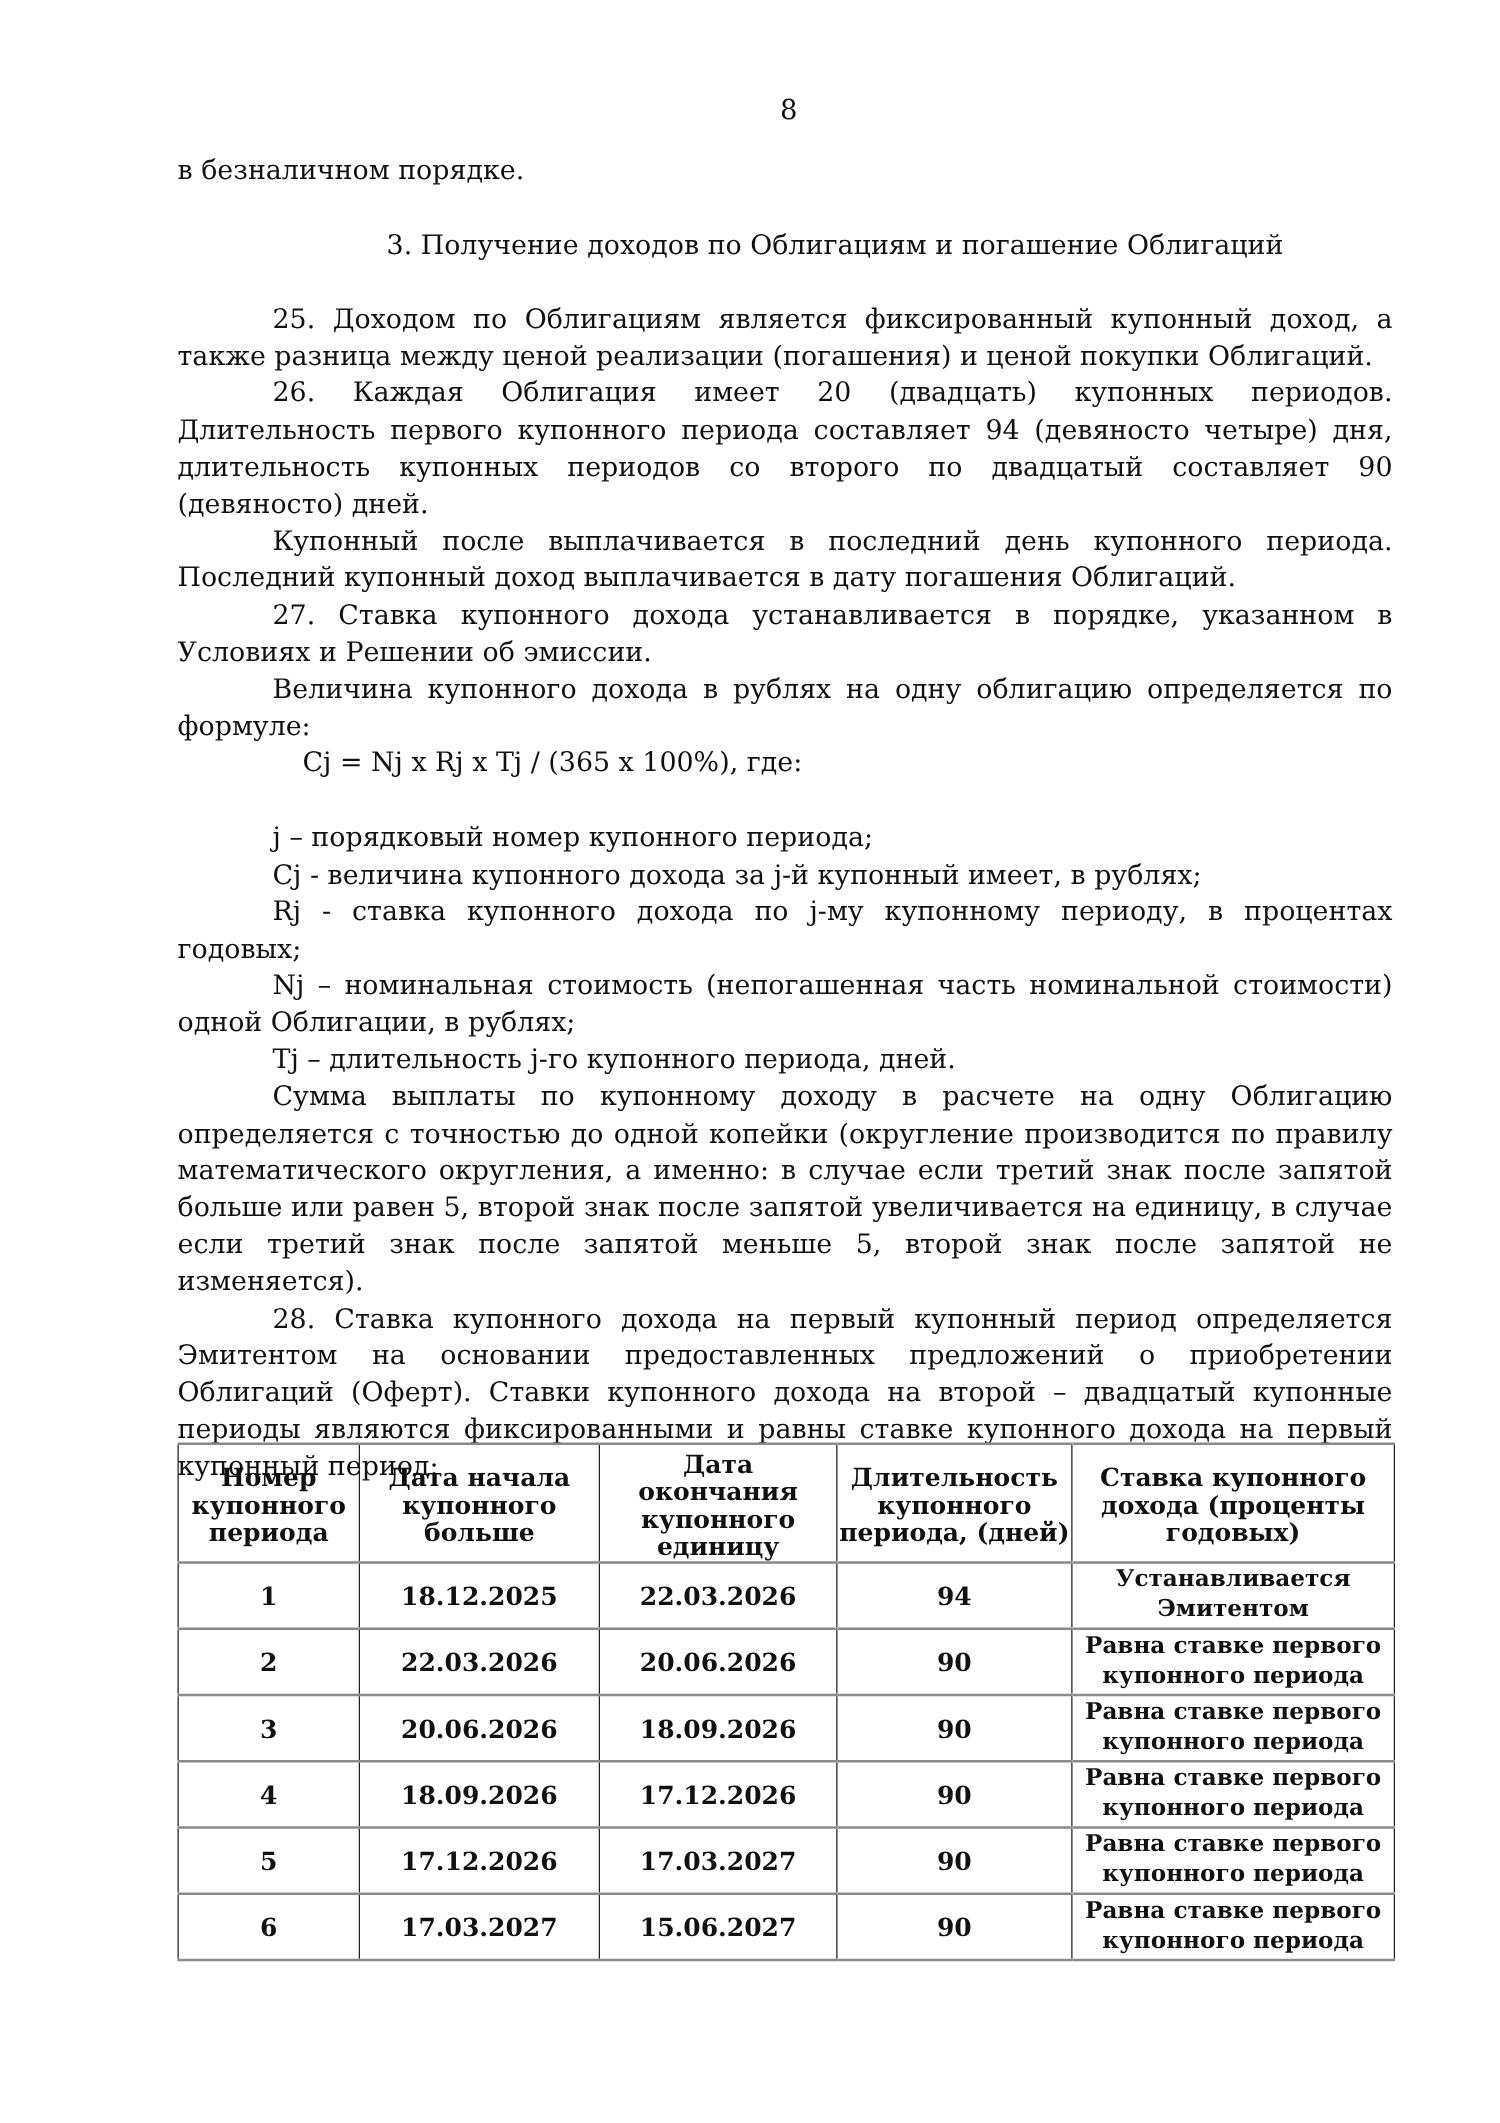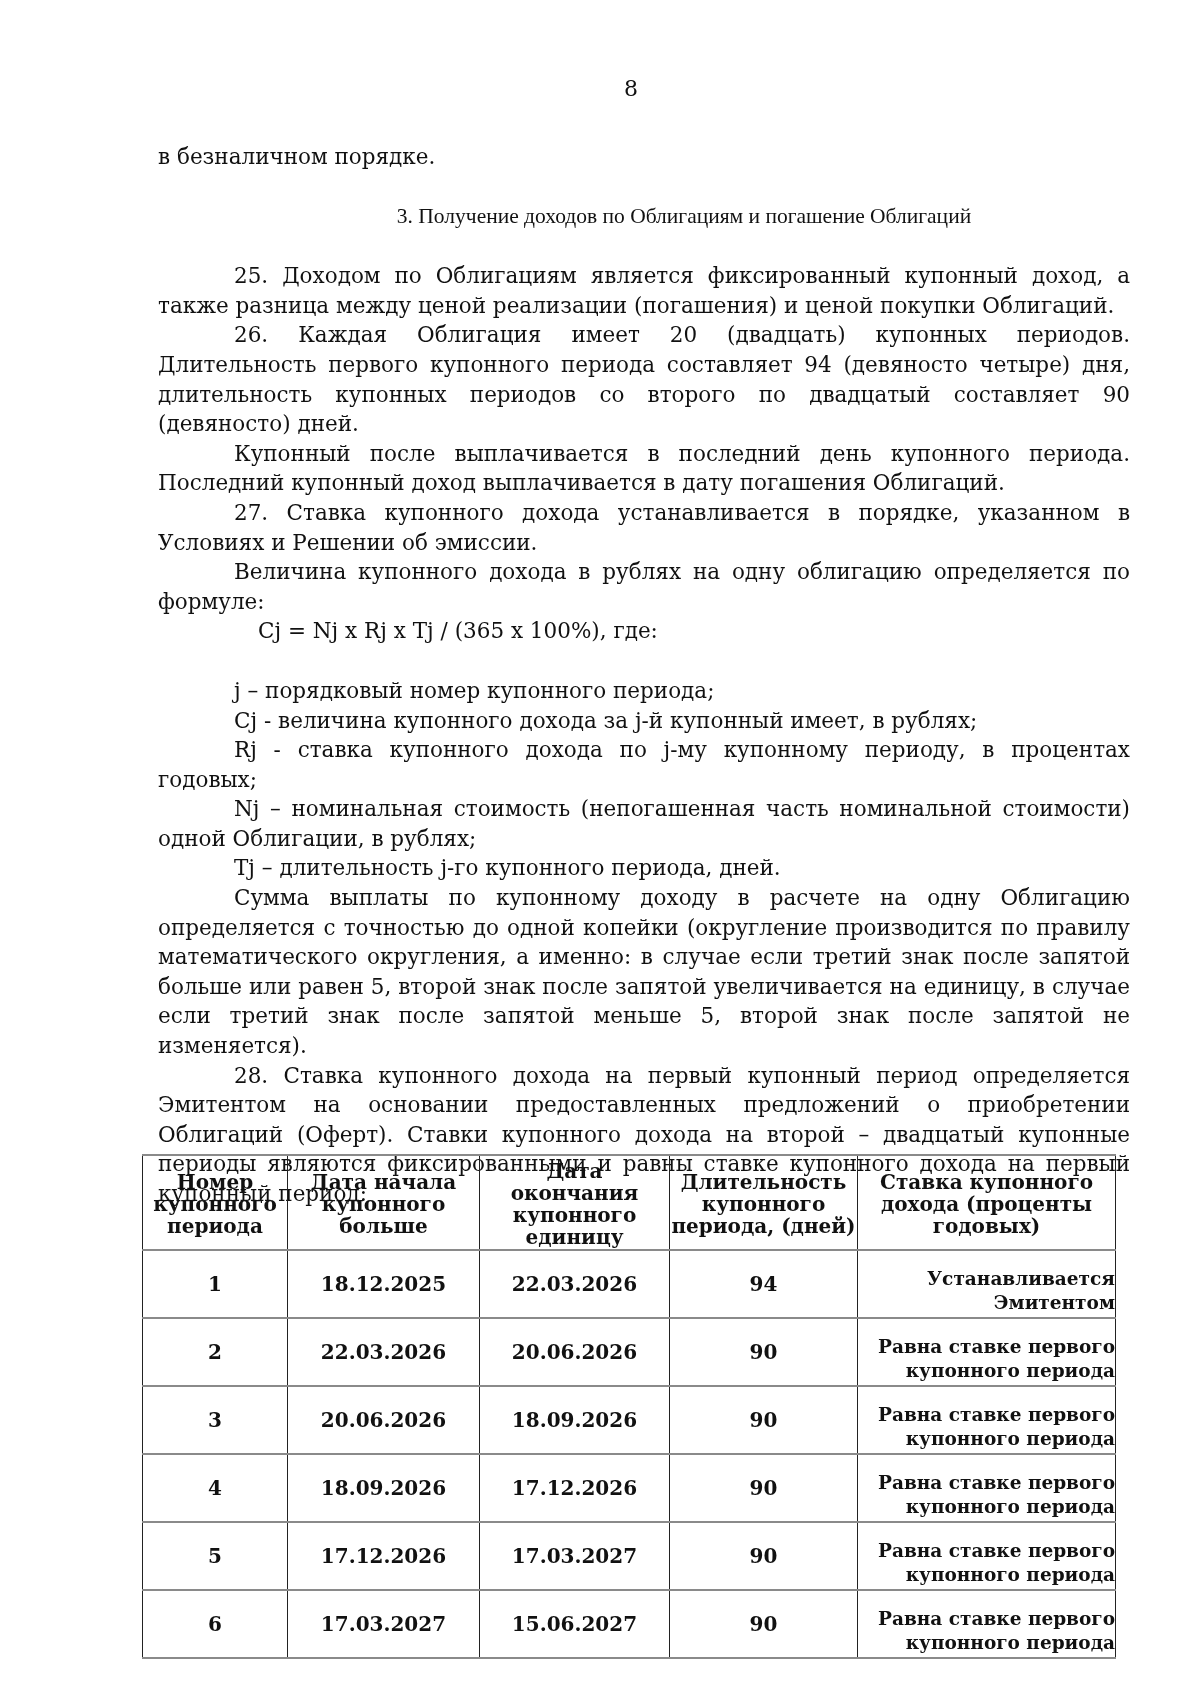--- a/index.html
+++ b/index.html
@@ -28,33 +28,33 @@
     font-size: 20px;
   }
   .coupon-table th, .coupon-table td {
     border-left: 1.5px solid #222; border-right: 1.5px solid #222;
     border-top: 2px solid #8a8a8a; border-bottom: 2px solid #8a8a8a;
     padding: 0; font-weight: bold; text-align: center; vertical-align: middle;
   }
   .coupon-table th { height: 91px; line-height: 22px; padding-top: 2px; }
   .coupon-table td { height: 50px; }
   .coupon-table td.rate {
-    text-align: right; vertical-align: top; font-size: 18.5px; line-height: 24px;
-    padding-top: 16px;
+    text-align: center; vertical-align: top; font-size: 18.5px; line-height: 24px;
+    padding-top: 1px;
   }
 </style>
 </head>
 <body>
 
 <div class="page-number">8</div>
 
-<div class="text-block" style="top:142px;margin-left:16px;">
+<div class="text-block" style="top:122px;">
   <p class="p">в безналичном порядке.</p>
   <div style="height:30px"></div>
-  <p class="heading" style="padding-left:80px;font-family:Liberation Serif, serif;">3. Получение доходов по Облигациям и погашение Облигаций</p>
+  <p class="heading" style="padding-left:80px;">3. Получение доходов по Облигациям и погашение Облигаций</p>
   <div style="height:30px"></div>
   <p class="p indent">25. Доходом по Облигациям является фиксированный купонный доход, а также разница между ценой реализации (погашения) и ценой покупки Облигаций.</p>
   <p class="p indent">26. Каждая Облигация имеет 20 (двадцать) купонных периодов. Длительность первого купонного периода составляет 94 (девяносто четыре) дня, длительность купонных периодов со второго по двадцатый составляет 90 (девяносто) дней.</p>
   <p class="p indent">Купонный после выплачивается в последний день купонного периода. Последний купонный доход выплачивается в дату погашения Облигаций.</p>
   <p class="p indent">27. Ставка купонного дохода устанавливается в порядке, указанном в Условиях и Решении об эмиссии.</p>
   <p class="p indent">Величина купонного дохода в рублях на одну облигацию определяется по формуле:</p>
   <p class="formula">Cj = Nj x Rj x Tj / (365 x 100%), где:</p>
   <div class="gap-formula"></div>
   <p class="p indent">j – порядковый номер купонного периода;</p>
   <p class="p indent">Cj - величина купонного дохода за j-й купонный имеет, в рублях;</p>

